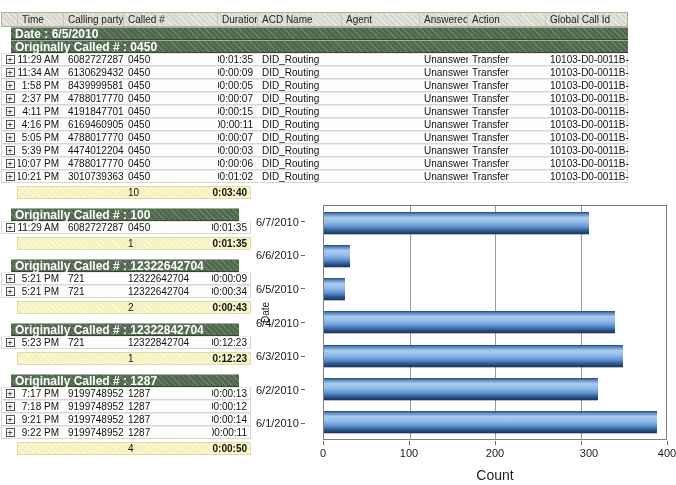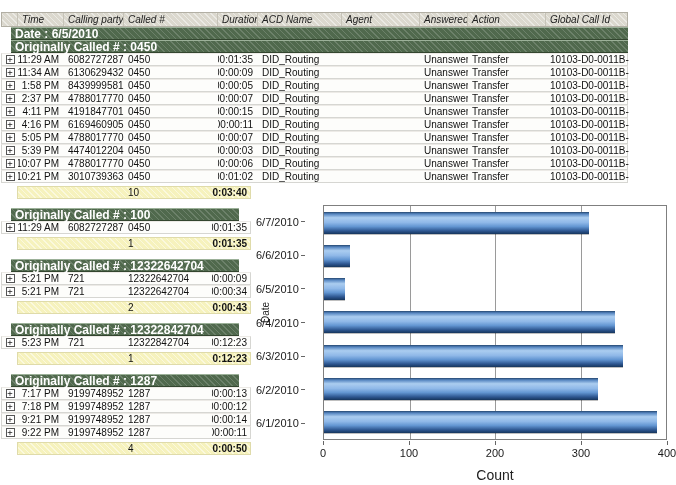--- a/index.html
+++ b/index.html
@@ -8,21 +8,21 @@
   .stage { position: relative; width: 676px; height: 485px; background: #fff; }
 
   
   .report { position: absolute; left: 1px; top: 12px; width: 627px; font-size: 10px; color: #111; }
 
   .hdr-row { display: grid; grid-template-columns: 16px 46px 60px 94px 40px 84px 78px 48px 78px 83px;
     height: 15px; align-items: center;
     background: #dbd8ce;
     background-image: repeating-linear-gradient(45deg, rgba(255,255,255,.45) 0 1px, transparent 1px 4px);
     border: 1px solid #b2afa4; }
-  .hdr-cell { font-style: italic; color: #222; padding-left: 4px; white-space: nowrap; overflow: hidden;
+  .hdr-cell { color: #222; padding-left: 4px; white-space: nowrap; overflow: hidden;
     border-right: 1px solid #c6c3b8; height: 100%; display: flex; align-items: center; }
   .hdr-cell:last-child { border-right: none; }
 
   .green-bar { height: 13px; display: flex; align-items: center;
     background-color: #50694d;
     background-image: repeating-linear-gradient(45deg, rgba(255,255,255,.16) 0 1px, transparent 1px 4px);
     border-top: 1px solid #9cb199; border-bottom: 1px solid #33462f;
     color: #fff; font-weight: bold; font-size: 12px; padding-left: 4px; white-space: nowrap; }
   .wide-bar { width: 627px; }
   .narrow-bar { width: 228px; }
@@ -426,20 +426,20 @@
         </div>
     </div>
     <div id="xaxis">
         <div class="xtick" style="left: 73px;"></div>
         <div class="xlabel" style="left: 73px;">0</div>
         <div class="xtick" style="left: 159px;"></div>
         <div class="xlabel" style="left: 159px;">100</div>
         <div class="xtick" style="left: 245px;"></div>
         <div class="xlabel" style="left: 245px;">200</div>
         <div class="xtick" style="left: 331px;"></div>
-        <div class="xlabel" style="left: 331px;">300</div>
+        <div class="xlabel" style="left: 339px;">300</div>
         <div class="xtick" style="left: 417px;"></div>
         <div class="xlabel" style="left: 417px;">400</div>
       </div>
     <div class="x-title">Count</div>
   </div>
 
 </div>
 
 </body></html>

